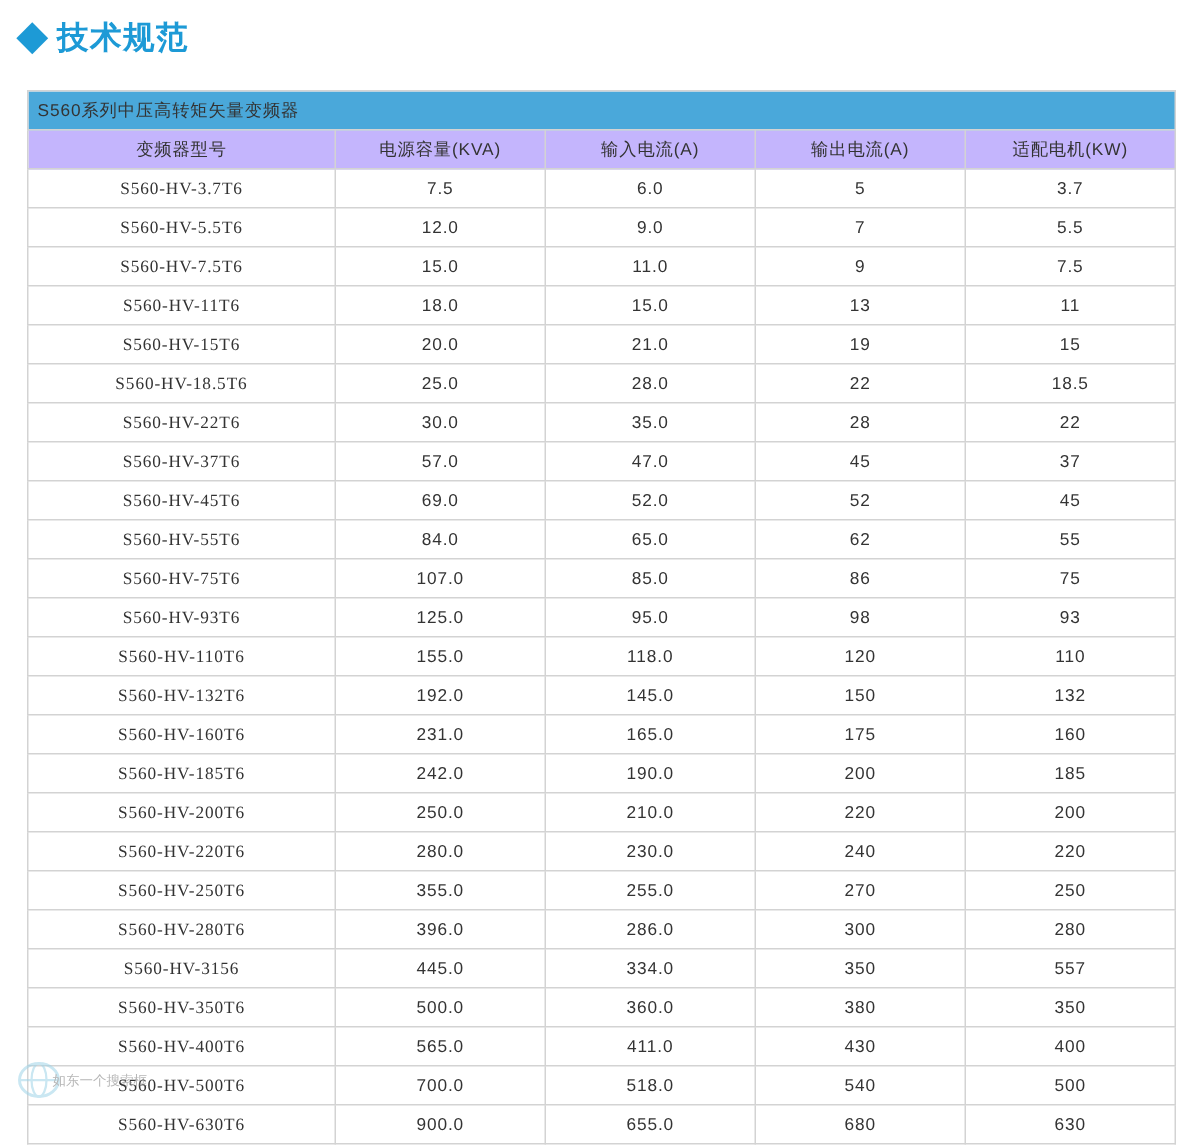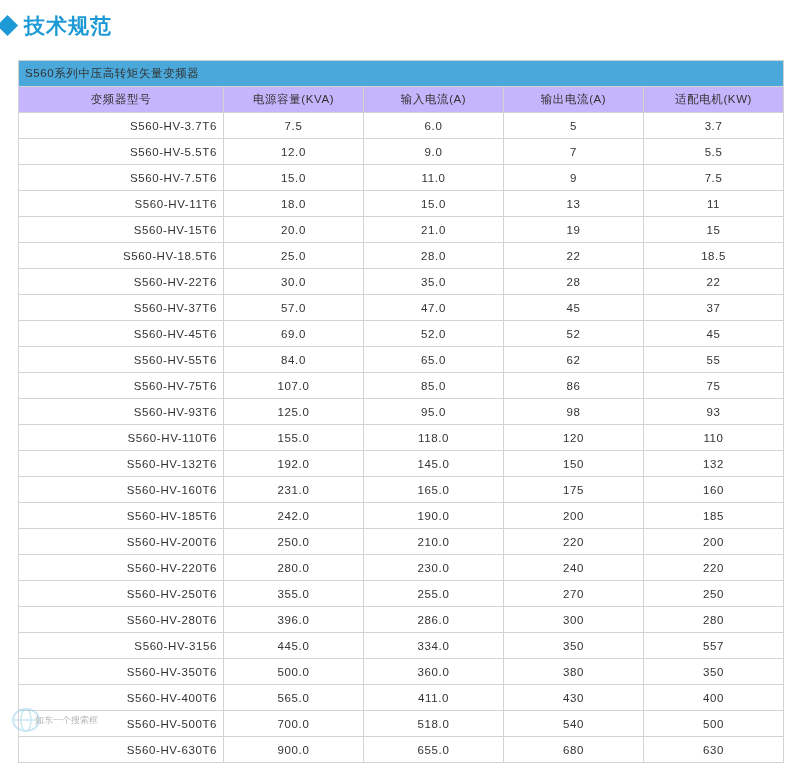--- a/index.html
+++ b/index.html
@@ -13,21 +13,21 @@
     font-family: "Liberation Sans", sans-serif;
     color: #333333;
     position: relative;
     overflow: hidden;
   }
 
   
   .page-header {
     display: flex;
     align-items: center;
-    padding: 10px 0 0 0;
+    padding: 10px 0 0 14px;
     height: 40px;
     box-sizing: border-box;
   }
   .diamond-icon {
     width: 15px;
     height: 15px;
     background: #1d9ad6;
     transform: rotate(45deg);
     margin-right: 9px;
     flex: none;
@@ -76,23 +76,23 @@
   }
   .head-row td {
     background: #c4b5fd;
     text-align: center;
     height: 27px;
     font-size: 11.5px;
   }
   .col-model { width: 205px; }
   .col-num  { width: 140px; }
   td.model {
-    text-align: right;
+    text-align: center;
     padding-left: 12px;
-    font-family: Liberation Sans, sans-serif;
+    font-family: Liberation Serif, serif;
   }
   td.num {
     text-align: center;
   }
 
   
   .watermark {
     position: absolute;
     left: 8px;
     bottom: 8px;

